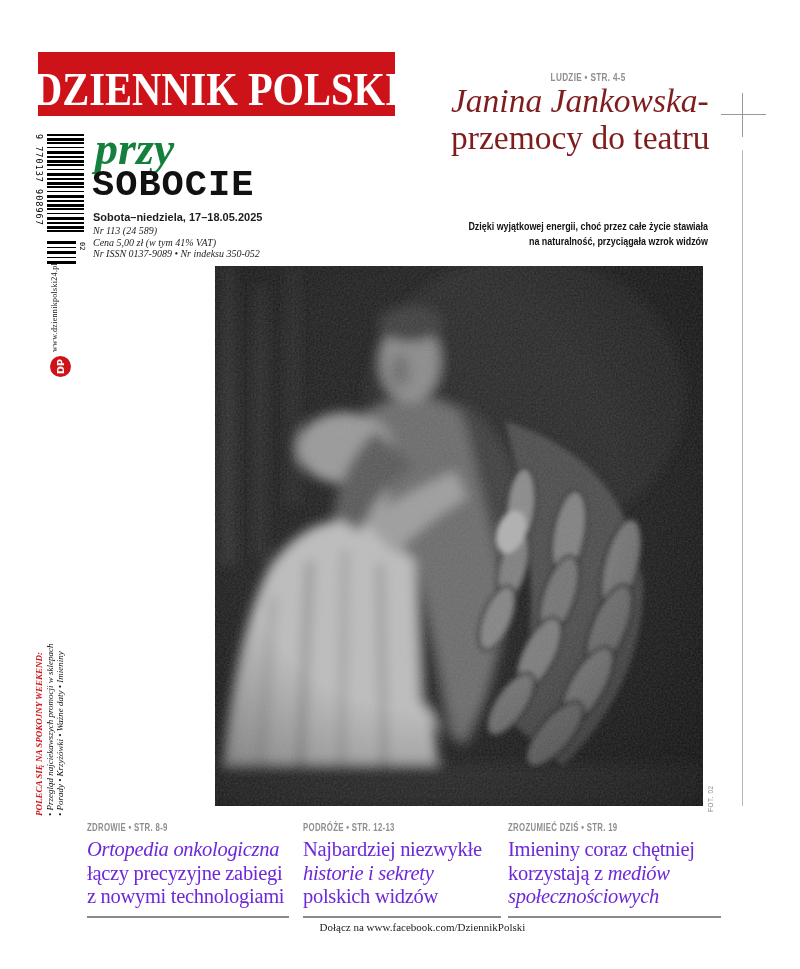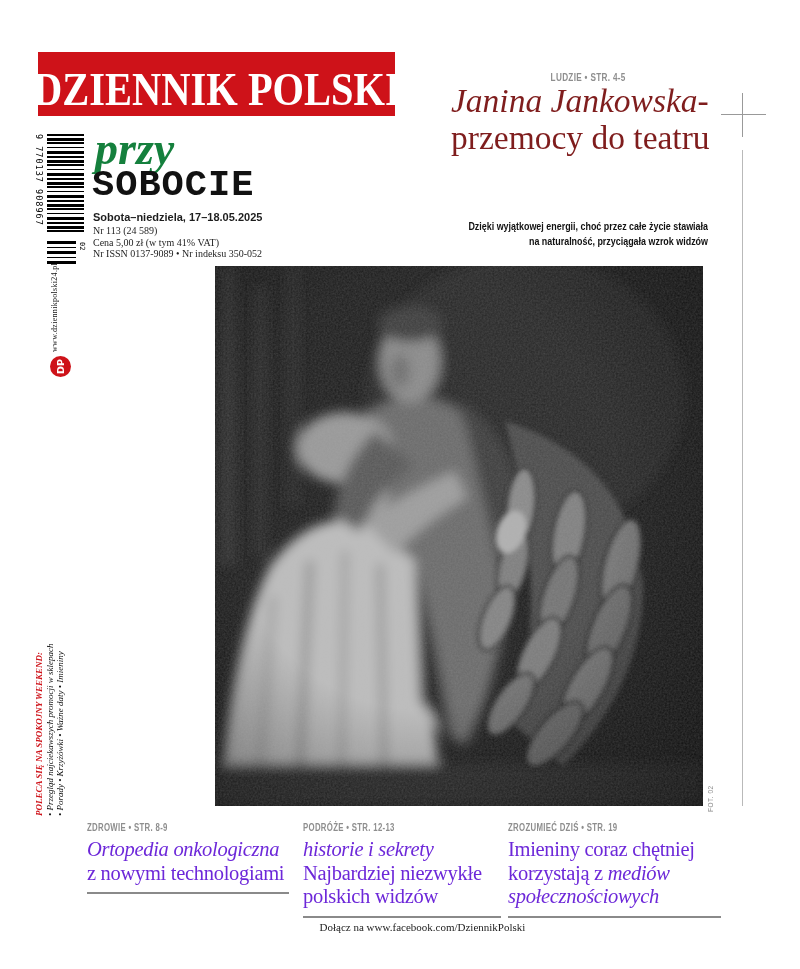--- a/index.html
+++ b/index.html
@@ -26,21 +26,21 @@
       background:repeating-linear-gradient(180deg,#000 0 3px,#fff 3px 6px,#000 6px 7px,#fff 7px 10px); }
   .addon-digits { left:86px; top:242px; font-family:"DejaVu Sans Mono", monospace; font-size:7px; color:#000; }
 
   
   .supp-script { position:absolute; left:95px; top:122px; font-style:italic; font-weight:bold;
                  font-size:46px; font-family:"Liberation Serif", serif; color:#15803d; }
   .supp-name { position:absolute; left:92px; top:164px; font-family:Liberation Mono, monospace;
                font-weight:bold; font-size:37px; letter-spacing:1px; color:#111; }
   .date-block { position:absolute; left:93px; top:211px; }
   .date-line { font-family:"Liberation Sans", sans-serif; font-weight:bold; font-size:11px; margin-bottom:2px; }
-  .issue-lines div { font-size:10px; line-height:11.5px; }
+  .issue-lines div { font-size:10px; line-height:11.5px;font-style:italic; }
 
   
   .kicker { color:var(--gray); font-family:"Liberation Sans", sans-serif; font-weight:bold;
             font-size:10.5px; letter-spacing:.4px; display:inline-block; transform:scaleX(.78);
             transform-origin:left center; white-space:nowrap; }
   .lead-kicker-wrap { position:absolute; left:442px; top:67px; width:292px; text-align:center; }
   .lead-kicker-wrap .kicker { transform-origin:center; }
   .lead-headline { position:absolute; left:451px; top:82px; font-size:33.5px; line-height:37px; color:#7f1d1d; }
   .lead-headline div { white-space:nowrap; }
   .it { font-style:italic; }
@@ -195,30 +195,31 @@
       <rect width="488" height="540" fill="url(#vig)"></rect>
       <rect width="488" height="540" filter="url(#grain)" opacity="0.32"></rect>
     </svg>
   </div>
   <div class="rot-ccw photo-credit">FOT. 02</div>
 
   <div class="teaser teaser-1">
     <span class="kicker">ZDROWIE • STR. 8-9</span>
     <div class="teaser-headline">
       <div><span class="it">Ortopedia onkologiczna</span></div>
+      <div>łączy precyzyjne zabiegi</div>
       <div>z nowymi technologiami</div>
     </div>
     <div class="teaser-rule"></div>
   </div>
 
   <div class="teaser teaser-2">
     <span class="kicker">PODRÓŻE • STR. 12-13</span>
     <div class="teaser-headline">
+      <div>Najbardziej niezwykłe</div>
       <div><span class="it">historie i sekrety</span></div>
-      <div>Najbardziej niezwykłe</div>
       <div>polskich widzów</div>
     </div>
     <div class="teaser-rule"></div>
   </div>
 
   <div class="teaser teaser-3">
     <span class="kicker">ZROZUMIEĆ DZIŚ • STR. 19</span>
     <div class="teaser-headline">
       <div>Imieniny coraz chętniej</div>
       <div>

